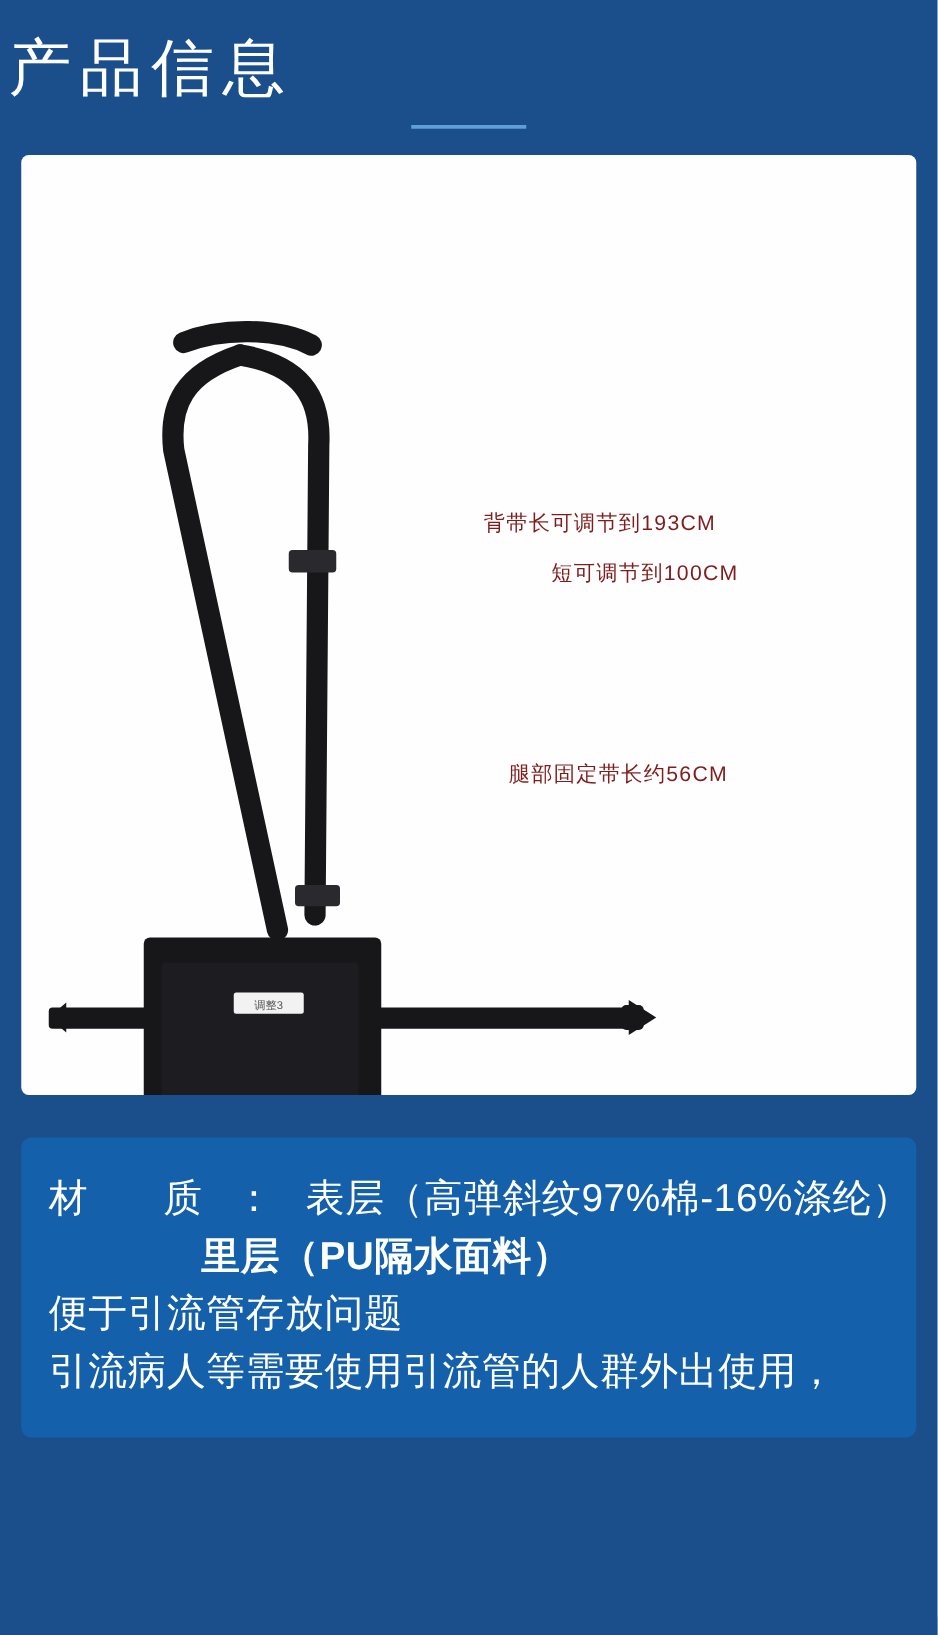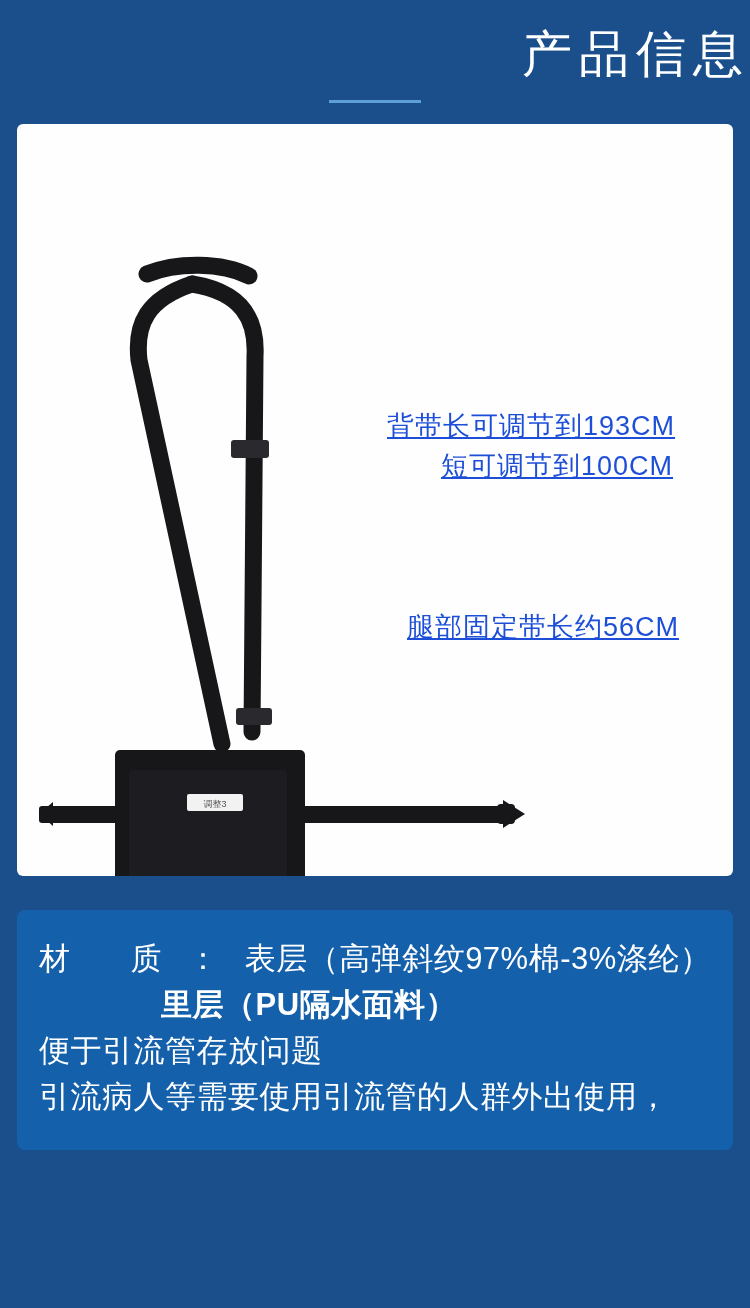--- a/index.html
+++ b/index.html
@@ -13,21 +13,21 @@
     background: #1a4f8c;
     font-family: "Liberation Sans", "DejaVu Sans", sans-serif;
     position: relative;
     overflow: hidden;
   }
 
   
   .header {
     width: 100%;
     padding-top: 26px;
-    text-align: right;
+    text-align: left;
   }
   .header-title {
     color: #ffffff;
     font-size: 50px;
     letter-spacing: 7px;
     font-weight: 500;
     line-height: 1.15;
     text-indent: 7px;
   }
   .header-rule {
@@ -51,26 +51,25 @@
   .product {
     position: absolute;
     left: 0;
     top: 0;
     width: 100%;
     height: 100%;
   }
 
   .annot {
     position: absolute;
-    color: #1d4ed8;
-    font-size: 27px;
+    color: #7f1d1d;
+    font-size: 17px;
     letter-spacing: 1px;
     white-space: nowrap;
     line-height: 1.5;
-    text-decoration: underline;
   }
   .annot-1 { left: 370px; top: 282px; }
   .annot-2 { left: 424px; top: 322px; }
   .annot-3 { left: 390px; top: 483px; }
 
   
   .spec-panel {
     position: absolute;
     left: 17px;
     top: 910px;
@@ -133,21 +132,21 @@
   </svg>
 
   <div class="annot annot-1">背带长可调节到193CM</div>
   <div class="annot annot-2">短可调节到100CM</div>
   <div class="annot annot-3">腿部固定带长约56CM</div>
 
 </div>
 
 <div class="spec-panel">
   <div class="spec-line">
-    <span class="spec-label-spaced">材  质：</span><span>表层（高弹斜纹97%棉-3%涤纶）</span>
+    <span class="spec-label-spaced">材  质：</span><span>表层（高弹斜纹97%棉-16%涤纶）</span>
   </div>
   <div class="spec-line indent">
     <span>里层（PU隔水面料）</span>
   </div>
   <div class="spec-line">
     <span>便于引流管存放问题</span>
   </div>
   <div class="spec-line">
     <span>引流病人等需要使用引流管的人群外出使用，</span>
   </div>

